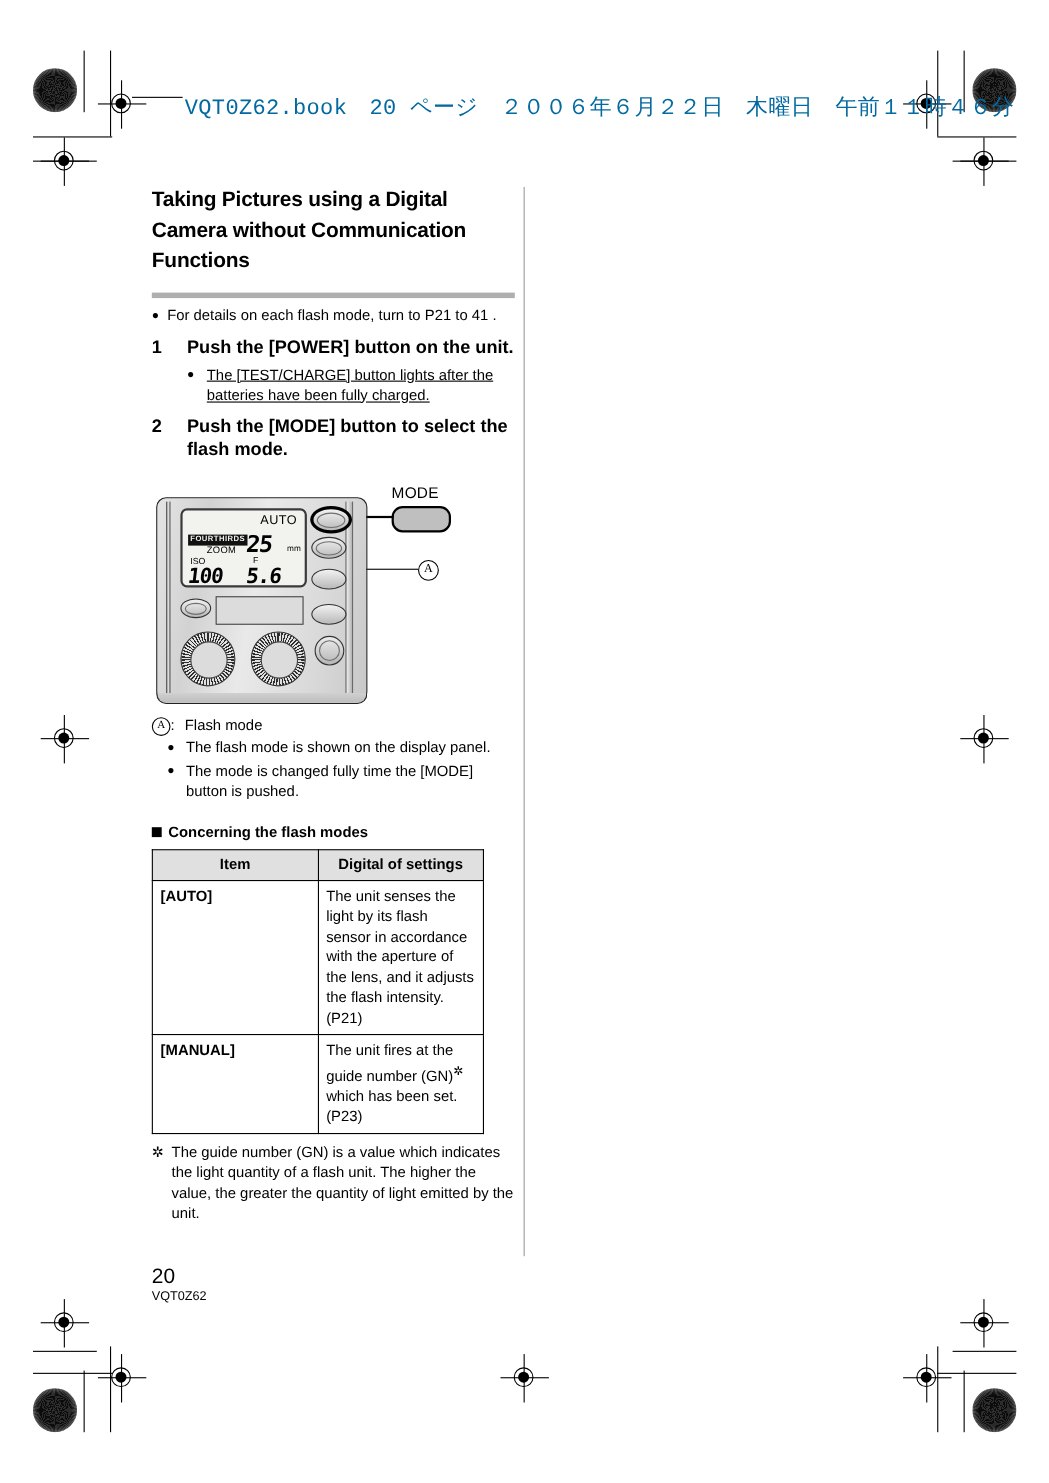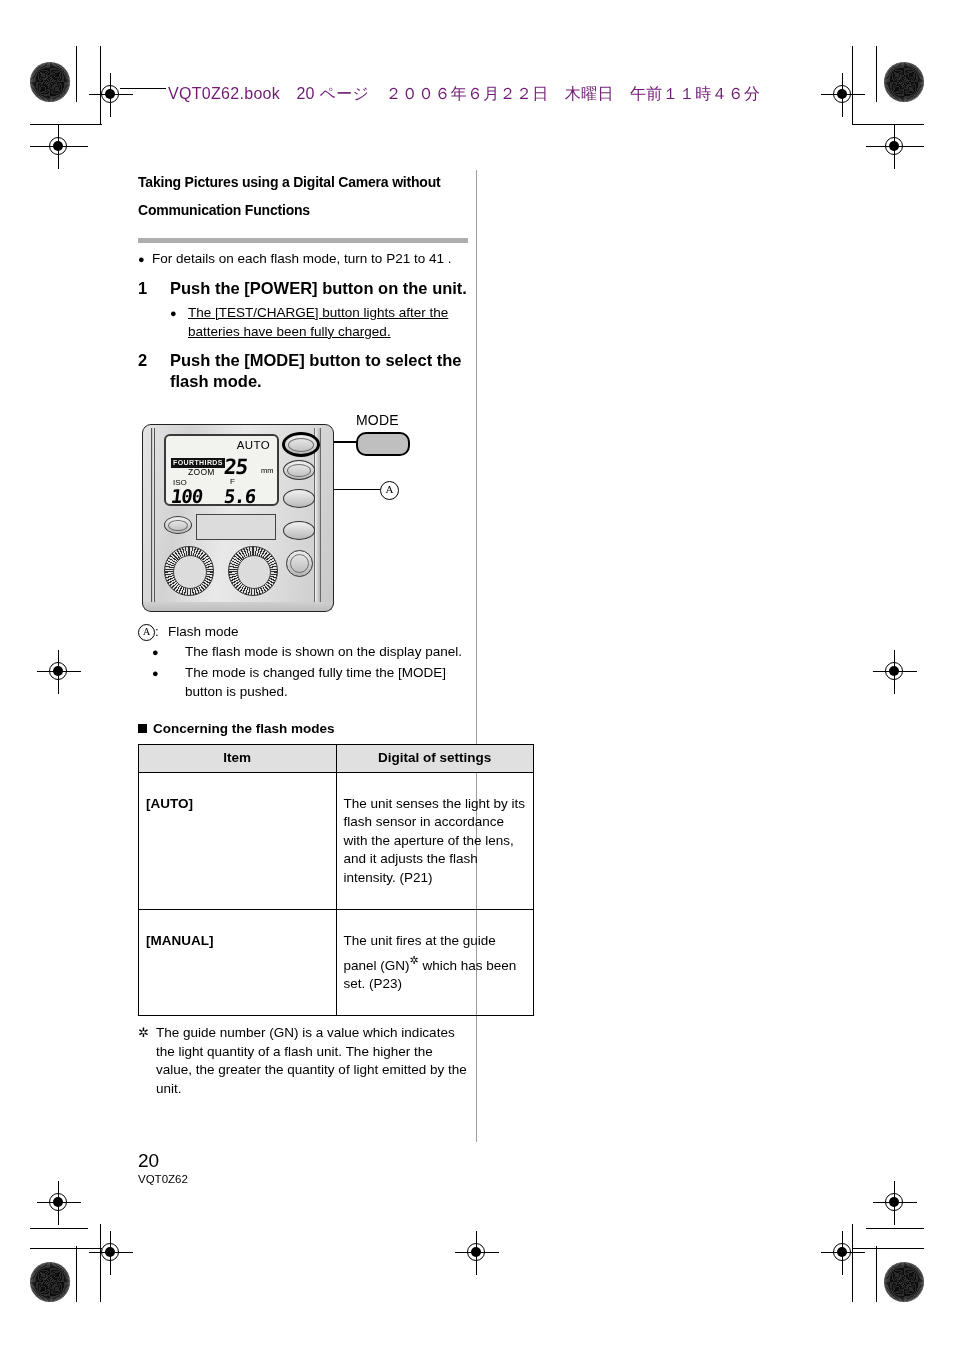--- a/index.html
+++ b/index.html
@@ -75,45 +75,45 @@
     left: 120px;
     top: 88px;
     width: 46px;
     height: 1.4px;
     background: #000;
   }
   .header-text {
     position: absolute;
     left: 168px;
     top: 84px;
-    font-family: Liberation Sans, sans-serif;
-    font-size: 16px;
+    font-family: Liberation Mono, monospace;
+    font-size: 20px;
     letter-spacing: 0.3px;
     white-space: nowrap;
-    color: #701a75;
+    color: #0369a1;
   }
 
   
   .col {
     position: absolute;
     left: 138px;
     top: 168px;
     width: 330px;
   }
   .col-rule {
     position: absolute;
     left: 476px;
     top: 170px;
     width: 1.3px;
     height: 972px;
     background: #9b9b9b;
   }
 
   h1.page-title {
-    font-size: 14px;
+    font-size: 19px;
     font-weight: bold;
     line-height: 28px;
     margin: 0 0 14px 0;
     letter-spacing: -0.2px;
   }
 
   .title-underbar {
     width: 330px;
     height: 5px;
     background: #aeaeae;
@@ -458,46 +458,46 @@
   .note-a .atext { flex: 1; }
 
   .note-bullet {
     display: flex;
     font-size: 13.5px;
     line-height: 18.5px;
     margin-top: 2px;
     margin-left: 14px;
   }
   .note-bullet .bdot { width: 17px; flex: none; font-size: 11px; line-height: 19px; }
-  .note-bullet .btext { flex: 1; margin-left: 16px; }
+  .note-bullet .btext { flex: 1; }
 
   .sq-head {
     display: flex;
     align-items: baseline;
     margin-top: 20px;
     font-size: 13.5px;
     font-weight: bold;
   }
   .sq-head .sq {
     width: 9px; height: 9px;
     background: #000;
     margin-right: 6px;
     flex: none;
   }
 
   
   table.modes {
     margin-top: 8px;
-    width: 396px;
+    width: 302px;
     border-collapse: collapse;
     table-layout: fixed;
   }
   table.modes th, table.modes td {
     border: 1.3px solid #000;
-    padding: 22px 7px;
+    padding: 5px 7px;
     font-size: 13.5px;
     line-height: 18.5px;
     vertical-align: top;
     text-align: left;
   }
   table.modes th {
     background: #e0e0e0;
     text-align: center;
     font-weight: bold;
     padding: 4px 6px;
@@ -734,21 +734,21 @@
           <th>Digital of settings</th>
         </tr>
       </thead>
       <tbody>
         <tr>
           <td class="item">[AUTO]</td>
           <td>The unit senses the light by its flash sensor in accordance with the aperture of the lens, and it adjusts the flash intensity. (P21)</td>
         </tr>
         <tr>
           <td class="item">[MANUAL]</td>
-          <td><span>The unit fires at the guide panel (GN)</span><span class="sup-ast">✲</span><span> which has been set. (P23)</span></td>
+          <td><span>The unit fires at the guide number (GN)</span><span class="sup-ast">✲</span><span> which has been set. (P23)</span></td>
         </tr>
       </tbody>
     </table>
 
     <div class="footnote">
       <div class="ast">✲</div>
       <div class="ftext">The guide number (GN) is a value which indicates the light quantity of a flash unit. The higher the value, the greater the quantity of light emitted by the unit.</div>
     </div>
 
   </div>

